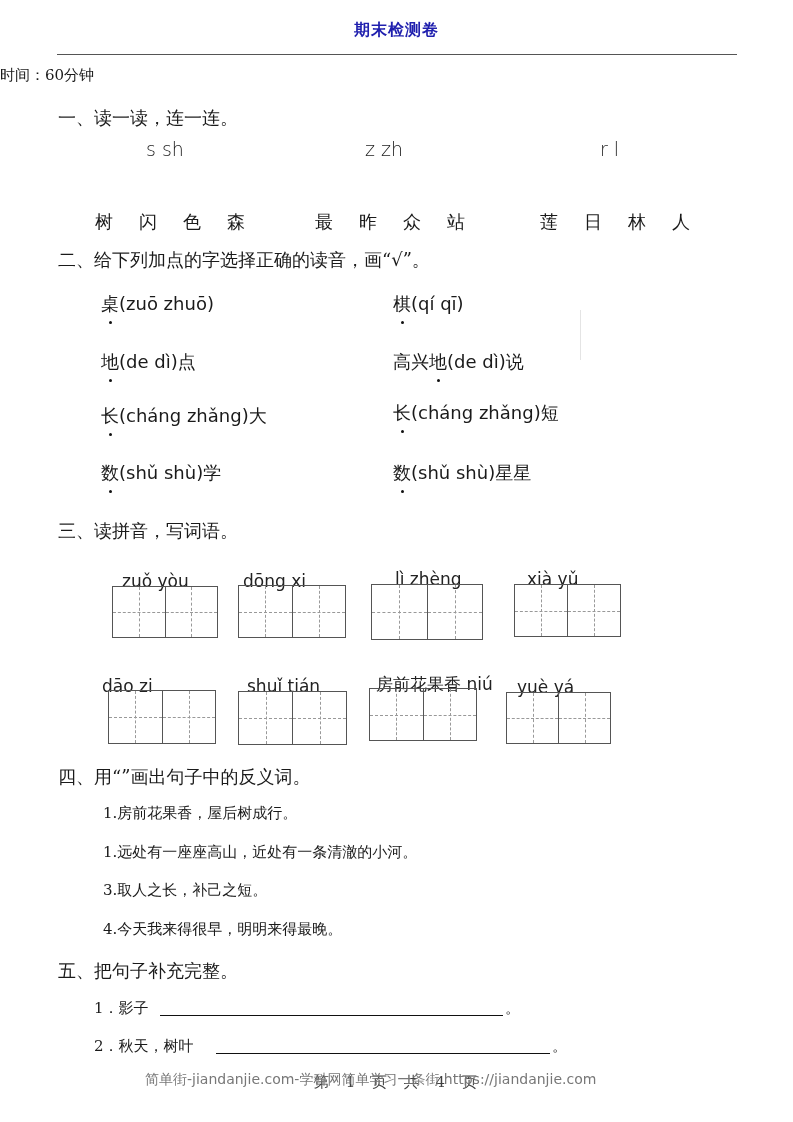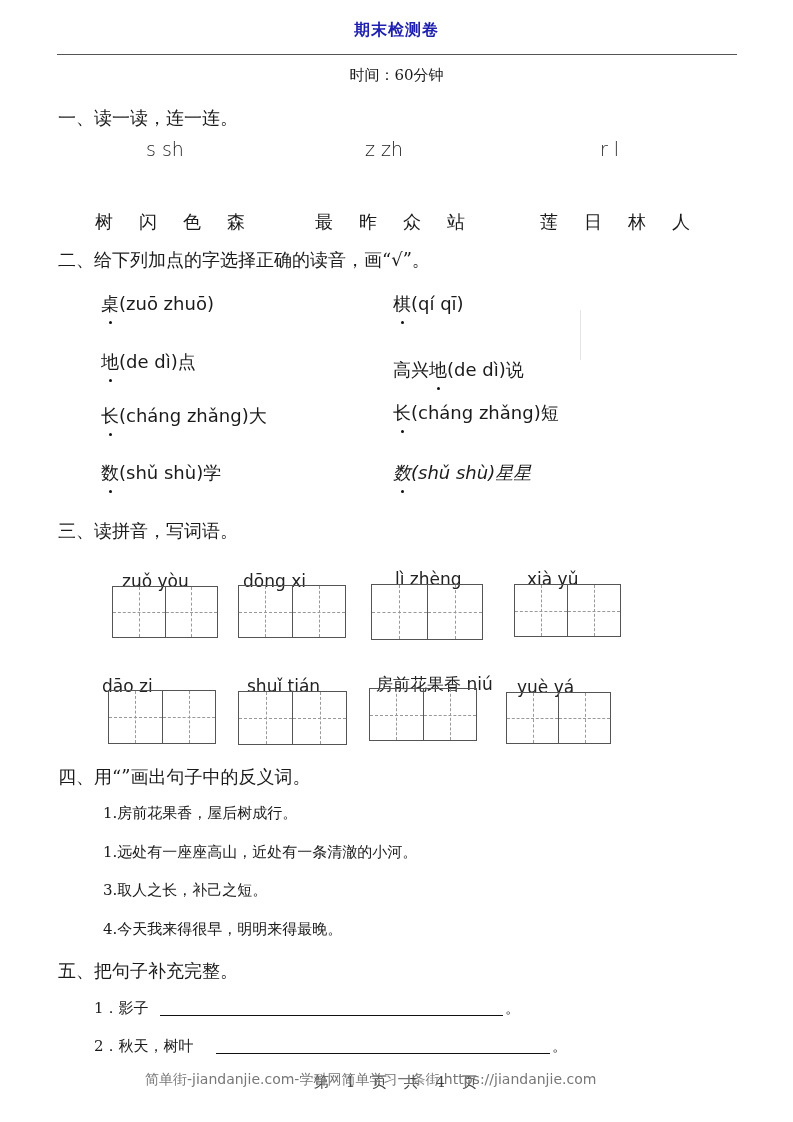--- a/index.html
+++ b/index.html
@@ -1,21 +1,21 @@
 <!DOCTYPE html>
 <html><head>
 <meta charset="utf-8">
 <style>
   html, body { margin:0; padding:0; background:#ffffff; }
   body { width:793px; height:1122px; position:relative; overflow:hidden;
          font-family: "DejaVu Serif", "Liberation Serif", serif; color:#1a1a1a; }
   .abs { position:absolute; white-space:nowrap; }
   .title { left:0; width:793px; top:20px; text-align:center; font-size:16px; font-weight:bold; color:#1f1fae; letter-spacing:1px; }
   .rule { left:57px; width:680px; top:54px; height:0; border-top:1.5px solid #555; }
-  .time { left:0; width:793px; top:66px; text-align:center; font-size:15px; }
+  .time { left:0; width:793px; top:66px; text-align:left; font-size:15px; }
   .heading { left:58px; font-size:18px; }
   .sans { font-family: "DejaVu Sans", "Liberation Sans", sans-serif; font-weight:300; }
   .pinyin1 { font-size:19px; top:138px; color:#222; }
   .chars1 { font-size:18px; top:210px; letter-spacing:2px; }
   .chars1 span { display:inline-block; width:44px; }
   .q2 { font-size:18px; }
   .q2 .py { font-family: "DejaVu Sans", "Liberation Sans", sans-serif; font-weight:normal; font-size:18px;margin-top:44px; }
   .dot { position:absolute; width:3px; height:3px; border-radius:50%; background:#111; }
   .py-label { position:absolute; font-family:"DejaVu Sans","Liberation Sans",sans-serif; font-size:17px; color:#222; white-space:nowrap;margin-top:9px; }
   .tianzi { position:absolute; border:1.5px solid #555; box-sizing:border-box; display:flex; }
@@ -55,33 +55,33 @@
 
 <div class="abs q2" style="left:101px; top:292px;">
   <span></span><span style="position:relative;"><span>桌</span><span class="dot" style="left:8px; top:28px;"></span></span><span class="py">(zuō   zhuō)</span><span></span>
 </div>
 <div class="abs q2" style="left:393px; top:292px;">
   <span></span><span style="position:relative;"><span>棋</span><span class="dot" style="left:8px; top:28px;"></span></span><span class="py">(qí   qī)</span><span></span>
 </div>
 <div class="abs q2" style="left:101px; top:350px;">
   <span></span><span style="position:relative;"><span>地</span><span class="dot" style="left:8px; top:28px;"></span></span><span class="py">(de   dì)</span><span>点</span>
 </div>
-<div class="abs q2" style="left:393px; top:358px;">
+<div class="abs q2" style="left:393px; top:350px;">
   <span>高兴</span><span style="position:relative;"><span>地</span><span class="dot" style="left:8px; top:28px;"></span></span><span class="py">(de   dì)</span><span>说</span>
 </div>
 <div class="abs q2" style="left:101px; top:404px;">
   <span></span><span style="position:relative;"><span>长</span><span class="dot" style="left:8px; top:28px;"></span></span><span class="py">(cháng   zhǎng)</span><span>大</span>
 </div>
 <div class="abs q2" style="left:393px; top:401px;">
   <span></span><span style="position:relative;"><span>长</span><span class="dot" style="left:8px; top:28px;"></span></span><span class="py">(cháng   zhǎng)</span><span>短</span>
 </div>
 <div class="abs q2" style="left:101px; top:461px;">
   <span></span><span style="position:relative;"><span>数</span><span class="dot" style="left:8px; top:28px;"></span></span><span class="py">(shǔ   shù)</span><span>学</span>
 </div>
-<div class="abs q2" style="left:393px; top:461px;font-style:italic;">
+<div class="abs q2" style="left:393px; top:461px;">
   <span></span><span style="position:relative;"><span>数</span><span class="dot" style="left:8px; top:28px;"></span></span><span class="py">(shǔ   shù)</span><span>星星</span>
 </div>
 
 <div class="abs artifact"></div>
 
 <div class="abs heading" style="top:519px;">三、读拼音，写词语。</div>
 
 <div class="py-label" style="left:122px; top:562px;">zuǒ   yòu</div>
 <div class="tianzi" style="left:112px; top:586px; width:106px; height:52px;">
     <div class="cell"></div>

